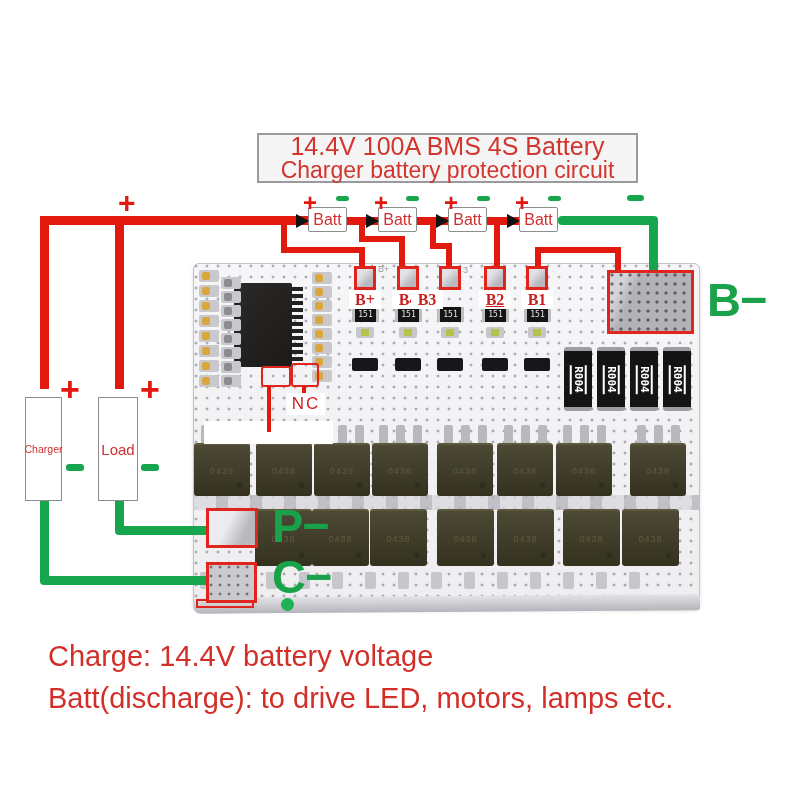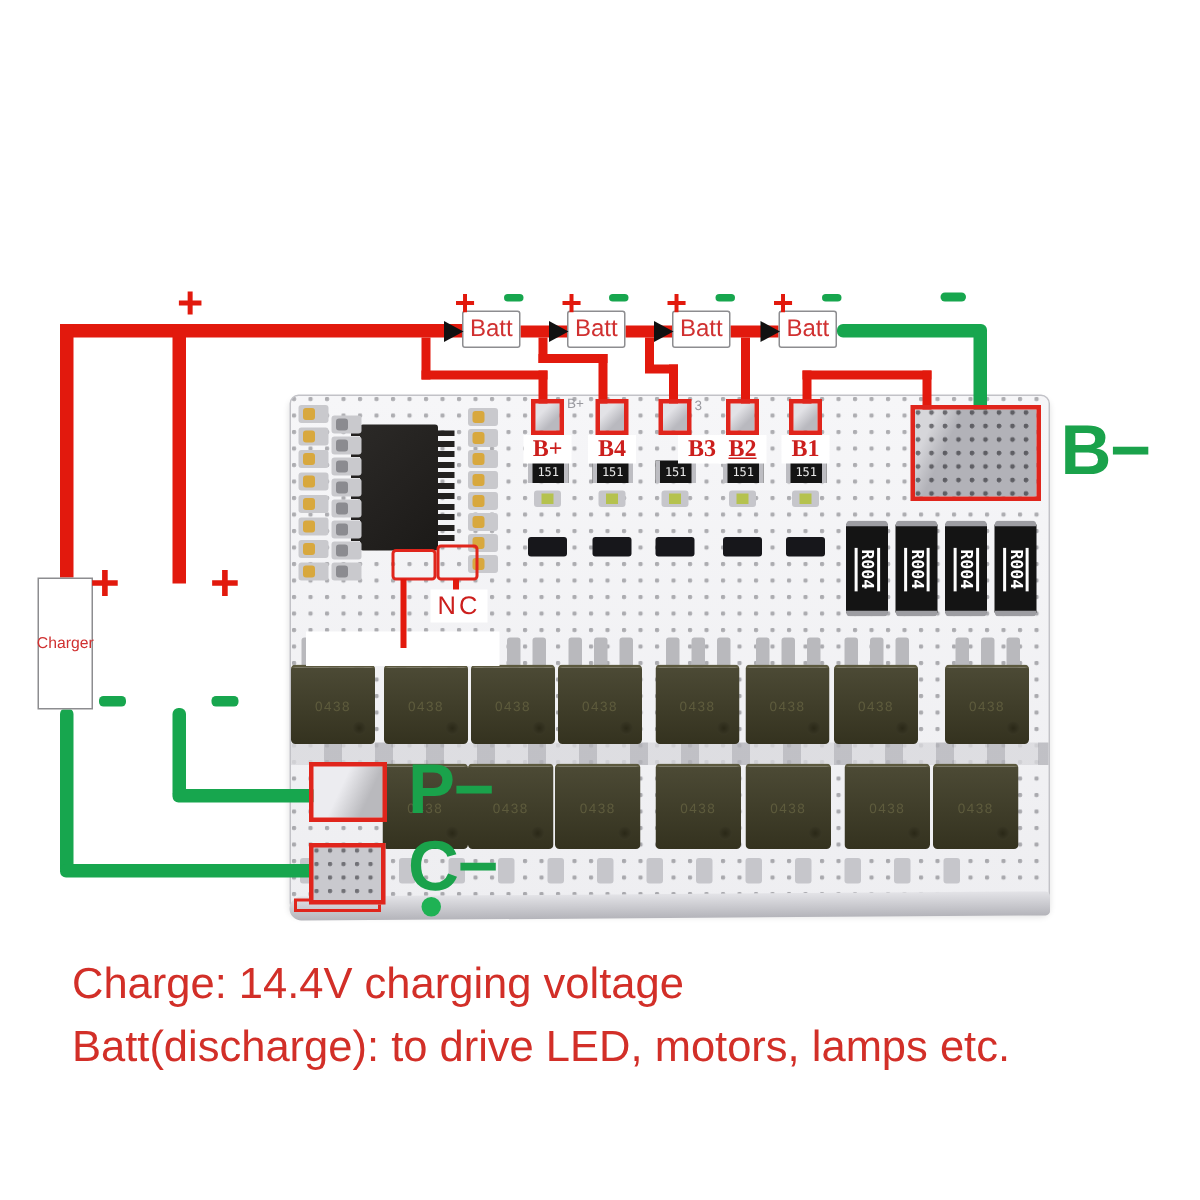--- a/index.html
+++ b/index.html
@@ -23,21 +23,21 @@
 
   
   .batt{position:absolute;top:207px;width:39px;height:25px;background:#ffffff;
     border:1.5px solid #8d8d90;border-radius:2px;box-sizing:border-box;z-index:10;
     display:flex;align-items:center;justify-content:center;
     color:#d03030;font-size:16px;}
   .plus{position:absolute;color:#e2190d;font-weight:bold;z-index:12;line-height:1;}
   .minusbar{position:absolute;background:#17a64e;border-radius:3px;z-index:12;}
 
   
-  .srcbox{position:absolute;top:385px;height:88px;background:#ffffff;
+  .srcbox{position:absolute;top:397px;height:104px;background:#ffffff;
     border:1.5px solid #8d8d90;box-sizing:border-box;z-index:10;
     display:flex;align-items:center;justify-content:center;color:#d03030;}
 
   
   .board{position:absolute;left:193px;top:263px;width:507px;height:345px;
     background:
       radial-gradient(circle at 2px 2px, rgba(35,35,42,.34) 1.3px, transparent 1.7px),
       linear-gradient(#f6f6f8,#eeeef1);
     background-size:11px 11px,auto;
     border:1px solid #c2c2c7;border-radius:6px;box-sizing:border-box;
@@ -115,20 +115,24 @@
   .greendot{position:absolute;left:281px;top:598px;width:13px;height:13px;border-radius:50%;
     background:#1fb254;z-index:9;}
   .redrect-edge{position:absolute;left:196px;top:599px;width:58px;height:9px;box-sizing:border-box;
     border:2px solid #e0251c;z-index:9;}
 </style>
 </head>
 <body>
 
 <div class="stage">
 
+  <div class="title-box">
+    <div class="t1">14.4V 100A BMS 4S Battery</div>
+    <div class="t2">Charger battery protection circuit</div>
+  </div>
 
   <div class="board"></div>
   <div class="ic"></div>
   <div id="decor">
       <div class="smd" style="left:199px;top:270px;">
         <i style="background: rgb(216, 168, 62);"></i>
       </div>
       <div class="smd" style="left:221px;top:277px;">
         <i style="background: rgb(139, 139, 144);"></i>
       </div>
@@ -286,21 +290,21 @@
   <div class="silk" style="left:378px;top:264px;">B+</div>
   <div class="silk" style="left:463px;top:265px;">3</div>
 
   <div class="padbox" style="left:354px;"></div>
   <div class="padbox" style="left:397px;"></div>
   <div class="padbox" style="left:439px;"></div>
   <div class="padbox" style="left:484px;"></div>
   <div class="padbox" style="left:526px;"></div>
   <div class="padlabel" style="left:349px;">B+</div>
   <div class="padlabel" style="left:392px;">B4</div>
-  <div class="padlabel" style="left:452px;">B3</div>
+  <div class="padlabel" style="left:411px;">B3</div>
   <div class="padlabel" style="left:479px;text-decoration:underline;">B2</div>
   <div class="padlabel" style="left:521px;">B1</div>
 
   <div class="res151" style="left:352px;">151</div>
   <div class="res151" style="left:395px;">151</div>
   <div class="res151" style="left:437px;">151</div>
   <div class="res151" style="left:482px;">151</div>
   <div class="res151" style="left:524px;">151</div>
   <div class="led" style="left:356px;">
       <i></i>
@@ -404,24 +408,25 @@
   <div class="plus" style="left:374px;top:191px;font-size:24px;">+</div>
   <div class="plus" style="left:444px;top:191px;font-size:24px;">+</div>
   <div class="plus" style="left:515px;top:191px;font-size:24px;">+</div>
   <div class="minusbar" style="left:336px;top:196px;width:13px;height:5px;"></div>
   <div class="minusbar" style="left:406px;top:196px;width:13px;height:5px;"></div>
   <div class="minusbar" style="left:477px;top:196px;width:13px;height:5px;"></div>
   <div class="minusbar" style="left:548px;top:196px;width:13px;height:5px;"></div>
   <div class="minusbar" style="left:627px;top:195px;width:17px;height:6px;"></div>
 
   <div class="srcbox" style="left:25px;width:37px;font-size:10.5px;">Charger</div>
+  <div class="srcbox" style="left:98px;width:40px;font-size:15px;">Load</div>
   <div class="plus" style="left:60px;top:372px;font-size:34px;">+</div>
   <div class="plus" style="left:140px;top:372px;font-size:34px;">+</div>
   <div class="minusbar" style="left:66px;top:464px;width:18px;height:7px;"></div>
   <div class="minusbar" style="left:141px;top:464px;width:18px;height:7px;"></div>
 
   <div class="biglabel" style="left:707px;top:276px;">B−</div>
   <div class="biglabel" style="left:272px;top:502px;">P−</div>
   <div class="biglabel" style="left:272px;top:553px;">C−</div>
 
-  <div class="notes" style="top:640px;">Charge: 14.4V charging voltage</div>
+  <div class="notes" style="top:640px;">Charge: 14.4V battery voltage</div>
   <div class="notes" style="top:682px;">Batt(discharge): to drive LED, motors, lamps etc.</div>
 </div>
 
 </body></html>

